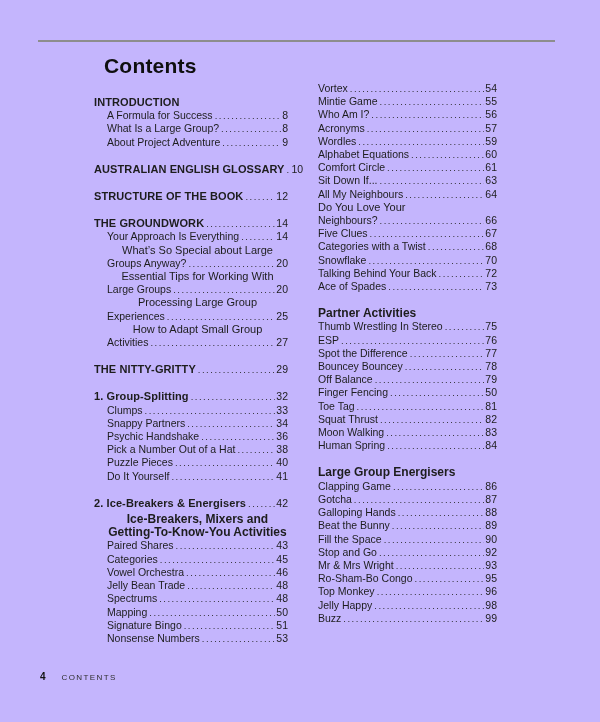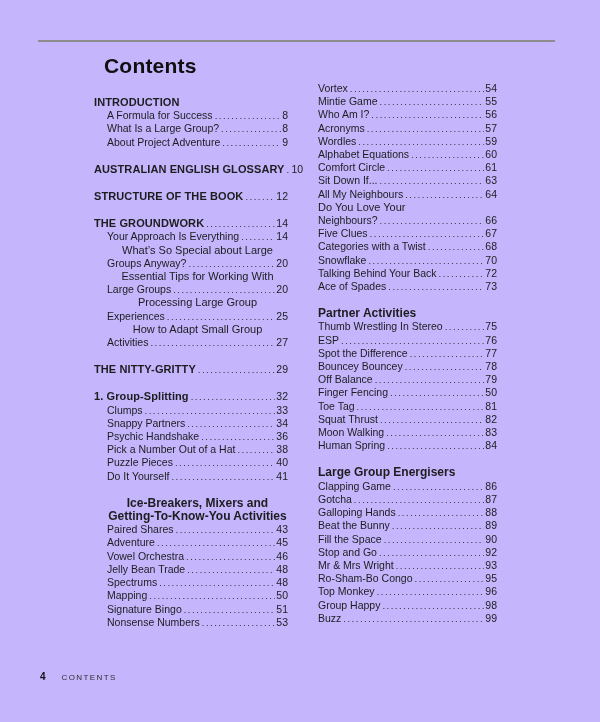--- a/index.html
+++ b/index.html
@@ -23,21 +23,21 @@
   .bold{font-weight:700;}
   .heading-row .txt{font-size:11px;letter-spacing:0.1px;}
   .leader{
     flex:1 1 auto;overflow:hidden;min-width:4px;text-align:right;
     font-size:9.5px;letter-spacing:1.5px;color:#2a2a2a;margin:0 1px 0 2px;
   }
   .leader::after{content:"....................................................................";}
   .pg{flex:0 0 auto;font-size:10.5px;}
   .wrap{line-height:13.2px;font-size:11px;white-space:nowrap;}
   .sub-line{font-weight:700;line-height:13.2px;font-size:12px;white-space:nowrap;}
-  .sub-line.after-heading{margin-top:10px;}
+  .sub-line.after-heading{margin-top:3px;}
   .col-left .entry,.col-left .sub-line{margin-left:13px;}
   .footer{position:absolute;left:40px;top:671px;display:flex;align-items:baseline;}
   .footer .num{font-weight:700;font-size:10px;color:#111;}
   .footer .lbl{margin-left:16px;font-size:8px;letter-spacing:1.4px;color:#2e2e2e;}
 </style>
 </head>
 <body>
 
 <div class="page">
   <div class="rule"></div>
@@ -180,32 +180,37 @@
         </div>
         <div class="entry">
           <div class="row">
             <span class="txt">Do It Yourself</span>
             <span class="leader"></span>
             <span class="pg">41</span>
           </div>
         </div>
       </div>
       <div class="section">
+        <div class="row heading-row">
+          <span class="txt bold">2. Ice-Breakers &amp; Energisers</span>
+          <span class="leader"></span>
+          <span class="pg">42</span>
+        </div>
         <div class="sub-line after-heading">Ice-Breakers, Mixers and</div>
         <div class="sub-line">Getting-To-Know-You Activities</div>
         <div class="entry">
           <div class="row">
             <span class="txt">Paired Shares</span>
             <span class="leader"></span>
             <span class="pg">43</span>
           </div>
         </div>
         <div class="entry">
           <div class="row">
-            <span class="txt">Adventure</span>
+            <span class="txt">Categories</span>
             <span class="leader"></span>
             <span class="pg">45</span>
           </div>
         </div>
         <div class="entry">
           <div class="row">
             <span class="txt">Vowel Orchestra</span>
             <span class="leader"></span>
             <span class="pg">46</span>
           </div>
@@ -489,21 +494,21 @@
         </div>
         <div class="entry">
           <div class="row">
             <span class="txt">Top Monkey</span>
             <span class="leader"></span>
             <span class="pg">96</span>
           </div>
         </div>
         <div class="entry">
           <div class="row">
-            <span class="txt">Group Happy</span>
+            <span class="txt">Jelly Happy</span>
             <span class="leader"></span>
             <span class="pg">98</span>
           </div>
         </div>
         <div class="entry">
           <div class="row">
             <span class="txt">Buzz</span>
             <span class="leader"></span>
             <span class="pg">99</span>
           </div>

